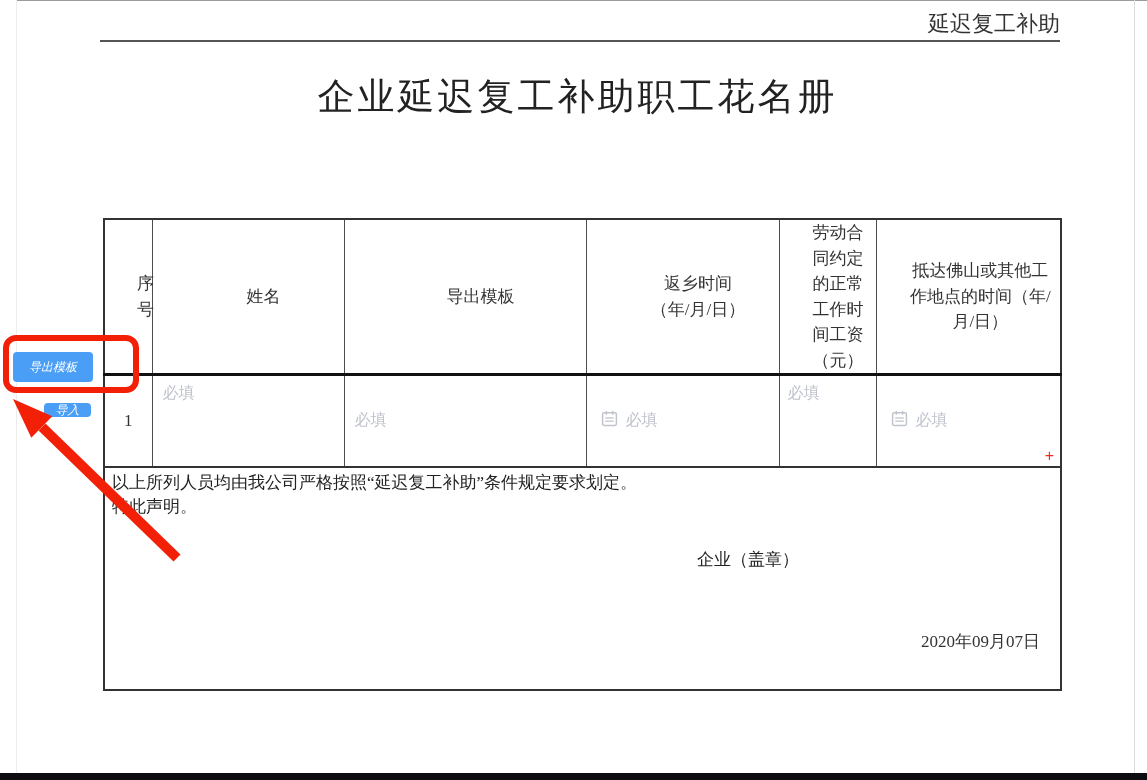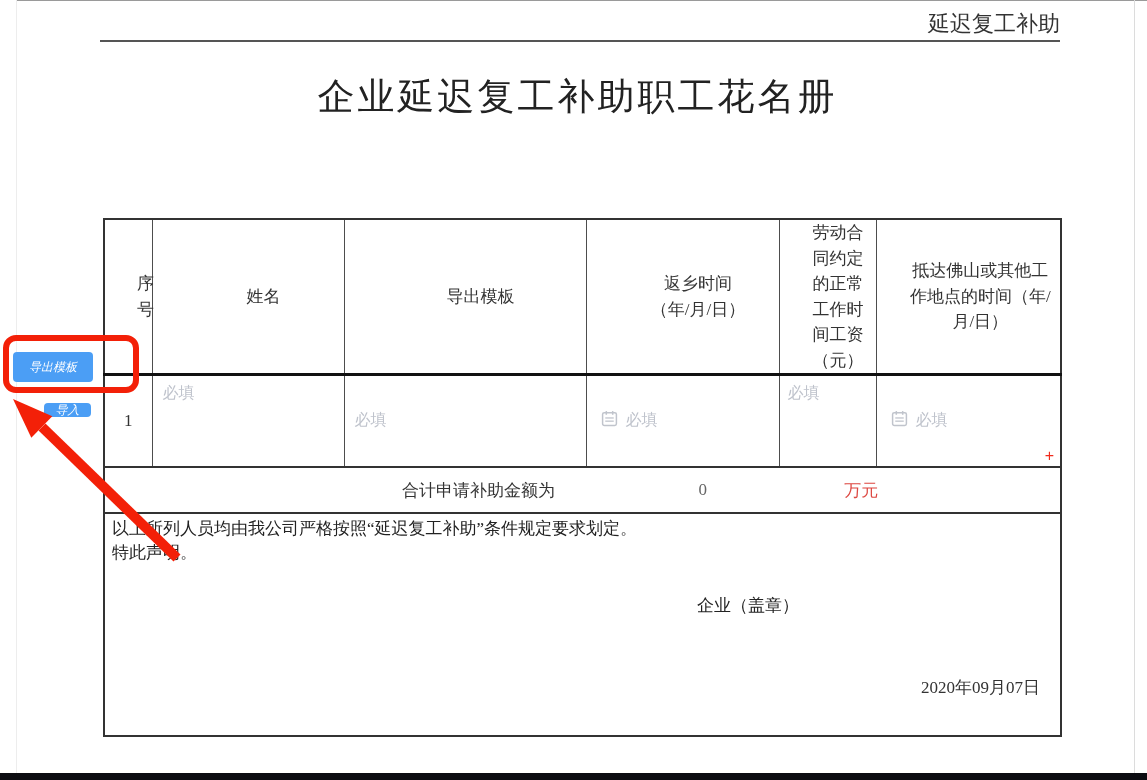--- a/index.html
+++ b/index.html
@@ -136,27 +136,20 @@
               <line x1="11" y1="1" x2="11" y2="4.5" stroke="#c0c4cc" stroke-width="1.4"></line>
               <line x1="4" y1="7.5" x2="12" y2="7.5" stroke="#c0c4cc" stroke-width="1.2"></line>
               <line x1="4" y1="10.5" x2="12" y2="10.5" stroke="#c0c4cc" stroke-width="1.2"></line>
             </svg>
           </span>
           <span class="ph">必填</span>
         </span>
         <span class="add-row">+</span>
       </td>
     </tr>
-    <tr class="total-row">
-      <td colspan="6">
-        <span class="total-label">合计申请补助金额为</span>
-        <span class="total-amount">0</span>
-        <span class="total-unit">万元</span>
-      </td>
-    </tr>
     <tr class="decl-row">
       <td colspan="6">
         <div class="decl-text">
           <div>以上所列人员均由我公司严格按照“延迟复工补助”条件规定要求划定。</div>
           <div>特此声明。</div>
         </div>
         <span class="seal-label">企业（盖章）</span>
         <span class="doc-date">2020年09月07日</span>
       </td>
     </tr>

